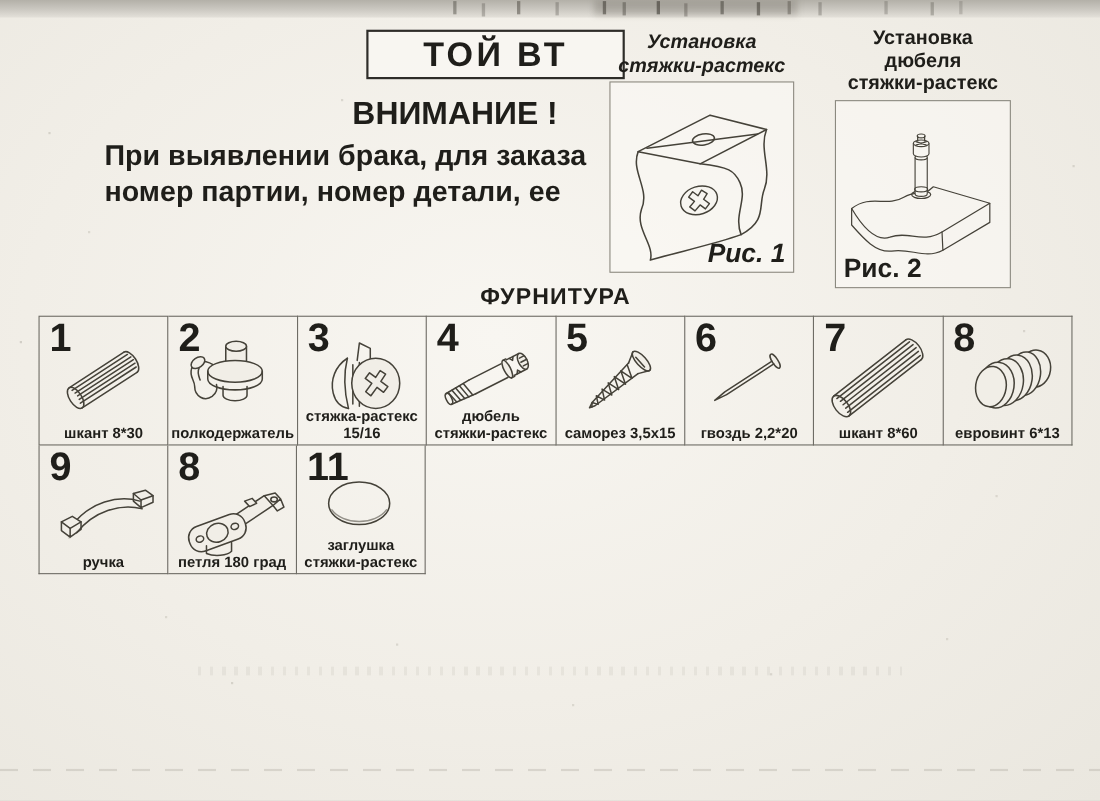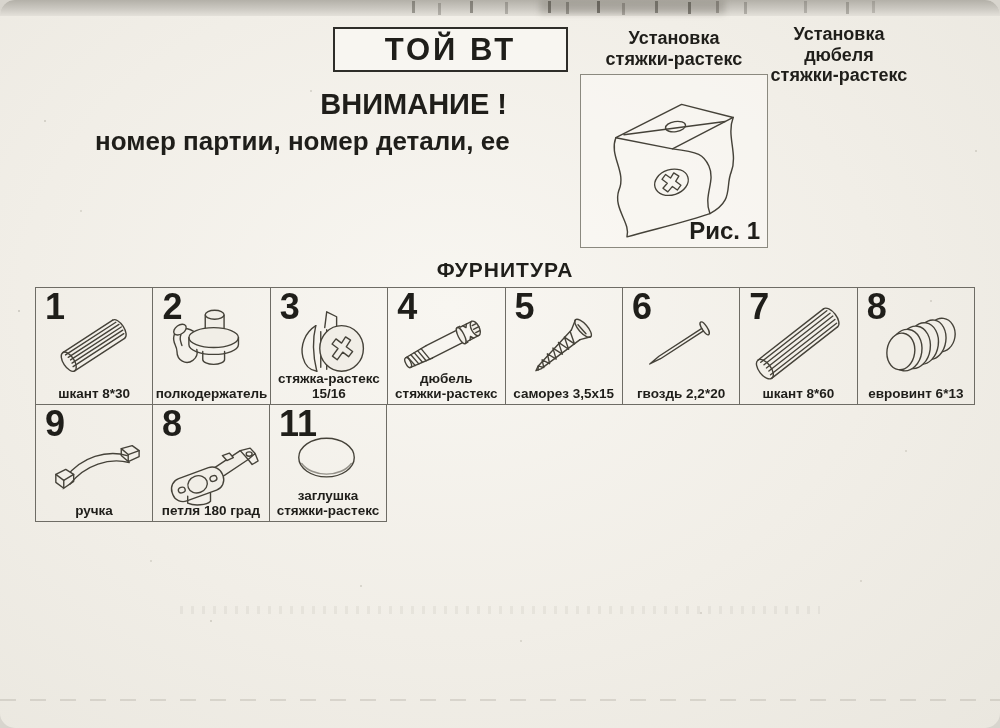--- a/index.html
+++ b/index.html
@@ -1,21 +1,20 @@
 <!DOCTYPE html>
 <html><head>
 <meta charset="utf-8">
 <style>
   html,body{margin:0;padding:0;background:#d8d5ce;}
   .page{
     position:relative;width:1000px;height:728px;overflow:hidden;
     background:radial-gradient(ellipse at 45% 42%, #f8f6f1 0%, #f1eee7 55%, #eae7df 100%);
     font-family:"Liberation Sans", sans-serif;
     color:#1f1e1a;
-    border-radius:15px;
   }
   
   .scan-band{position:absolute;left:0;top:0;width:1000px;height:16px;
     background:linear-gradient(180deg,#b3b0a8 0%,#ccc9c2 55%,#e4e1da 100%);}
   .scan-band .streaks-a{position:absolute;left:0;top:1px;width:3px;height:12px;background:transparent;
     box-shadow:412px 0 rgba(74,70,62,.45),438px 2px rgba(74,70,62,.3),470px 0 rgba(74,70,62,.5),
     505px 1px rgba(74,70,62,.3),548px 0 rgba(60,57,50,.55),566px 1px rgba(60,57,50,.4),
     597px 0 rgba(60,57,50,.6),622px 2px rgba(74,70,62,.35),655px 0 rgba(60,57,50,.5),
     688px 1px rgba(60,57,50,.55),716px 0 rgba(74,70,62,.4),744px 1px rgba(74,70,62,.3),
     804px 0 rgba(90,86,78,.3),846px 1px rgba(90,86,78,.35),872px 0 rgba(90,86,78,.25);}
@@ -38,21 +37,21 @@
     display:flex;align-items:center;justify-content:center;}
   .brand{font-size:31px;font-weight:bold;letter-spacing:3px;}
 
   
   .warning{position:absolute;left:95px;top:88px;width:472px;}
   .warn-title{font-size:29px;font-weight:bold;text-align:right;margin:0 60px 4px 100px;}
   .warn-line{font-size:26px;font-weight:bold;line-height:32.5px;white-space:nowrap;}
 
   
   .fig{position:absolute;}
-  .fig1{left:580px;top:28px;width:188px;}
+  .fig1{left:554px;top:28px;width:168px;font-style:italic;}
   .fig2{left:759px;top:24px;width:160px;}
   .figcap{font-size:18px;font-weight:bold;line-height:1.15;text-align:center;white-space:pre-line;margin-bottom:5px;}
   .figbox{position:relative;border:1.5px solid #8b897f;background:rgba(251,250,246,.55);}
   .fig1 .figbox{height:172px;}
   .fig2 .figbox{height:169px;}
   .figlabel{position:absolute;font-size:24px;font-weight:bold;}
   .fig1 .figlabel{right:7px;bottom:2px;}
   .fig2 .figlabel{left:7px;bottom:2px;}
   .figbox svg{position:absolute;left:0;top:0;width:100%;height:100%;}
 
@@ -87,20 +86,21 @@
   <div class="speckles"></div>
   <div class="bottom-smudge"></div>
   <div class="noise-band2"></div>
 
   <div class="title-box">
     <span class="brand">ТОЙ ВТ</span>
   </div>
 
   <section class="warning">
     <div class="warn-title">ВНИМАНИЕ !</div>
+    <div class="warn-line">При выявлении брака, для заказа</div>
     <div class="warn-line">номер партии, номер детали, ее</div>
   </section>
 
   <figure class="fig fig1" style="margin:0">
     <figcaption class="figcap">Установка
 стяжки-растекс</figcaption>
     <div class="figbox">
       <svg viewBox="0 0 165 170">
         <path class="ln" d="M25,62 L90,29 L141,42 L81,73 Z"></path>
         <path class="ln" d="M33,59 L133,46"></path>
@@ -110,20 +110,36 @@
         <ellipse class="lnw" cx="80" cy="106" rx="17" ry="12.5" transform="rotate(-18 80 106)"></ellipse>
         <path class="lnw" transform="rotate(32 80 106)" d="M77,97 L83,97 L83,103 L89.5,103.5 L89,109.5 L83,109 L82,116 L76,115.5 L77,109 L70.5,108.5 L71,102.5 L77,103 Z"></path>
       </svg>
       <span class="figlabel">Рис. 1</span>
     </div>
   </figure>
 
   <figure class="fig fig2" style="margin:0">
     <figcaption class="figcap">Установка дюбеля
 стяжки-растекс</figcaption>
+    <div class="figbox">
+      <svg viewBox="0 0 200 169">
+        <path class="ln" d="M18,101 C40,84 58,100 78,88 C94,78 98,90 112,76 L177,95 L122,128 C98,142 84,126 62,134 C44,140 28,118 18,101 Z"></path>
+        <path class="ln" d="M177,95 L177,117 L123,149 L122,128"></path>
+        <path class="ln" d="M18,101 L18,120 C32,136 46,152 64,150 C86,146 102,160 123,149"></path>
+        <ellipse class="ln" cx="98" cy="85" rx="11" ry="4.5"></ellipse>
+        <path class="lnw" d="M91,42 L91,84 A7,3 0 0 0 105,84 L105,42"></path>
+        <ellipse class="ln" cx="98" cy="79" rx="7.5" ry="3"></ellipse>
+        <ellipse class="lnw" cx="98" cy="42" rx="7" ry="3"></ellipse>
+        <path class="lnw" d="M89,26 L89,38 A9,3.8 0 0 0 107,38 L107,26"></path>
+        <ellipse class="lnw" cx="98" cy="26" rx="9" ry="3.8"></ellipse>
+        <path class="ln" d="M92,24 L104,28 M104,24 L92,28 M94,18 L94,23 M102,18 L102,23"></path>
+        <ellipse class="ln" cx="98" cy="17.5" rx="4.5" ry="2.2"></ellipse>
+      </svg>
+      <span class="figlabel">Рис. 2</span>
+    </div>
   </figure>
 
   <h2 class="hw-title" style="margin:0">ФУРНИТУРА</h2>
 
   <div class="hw-table">
     <div class="hw-row row1">
 
       <div class="cell">
         <span class="num">1</span>
         <svg class="art" viewBox="0 0 117 117">

